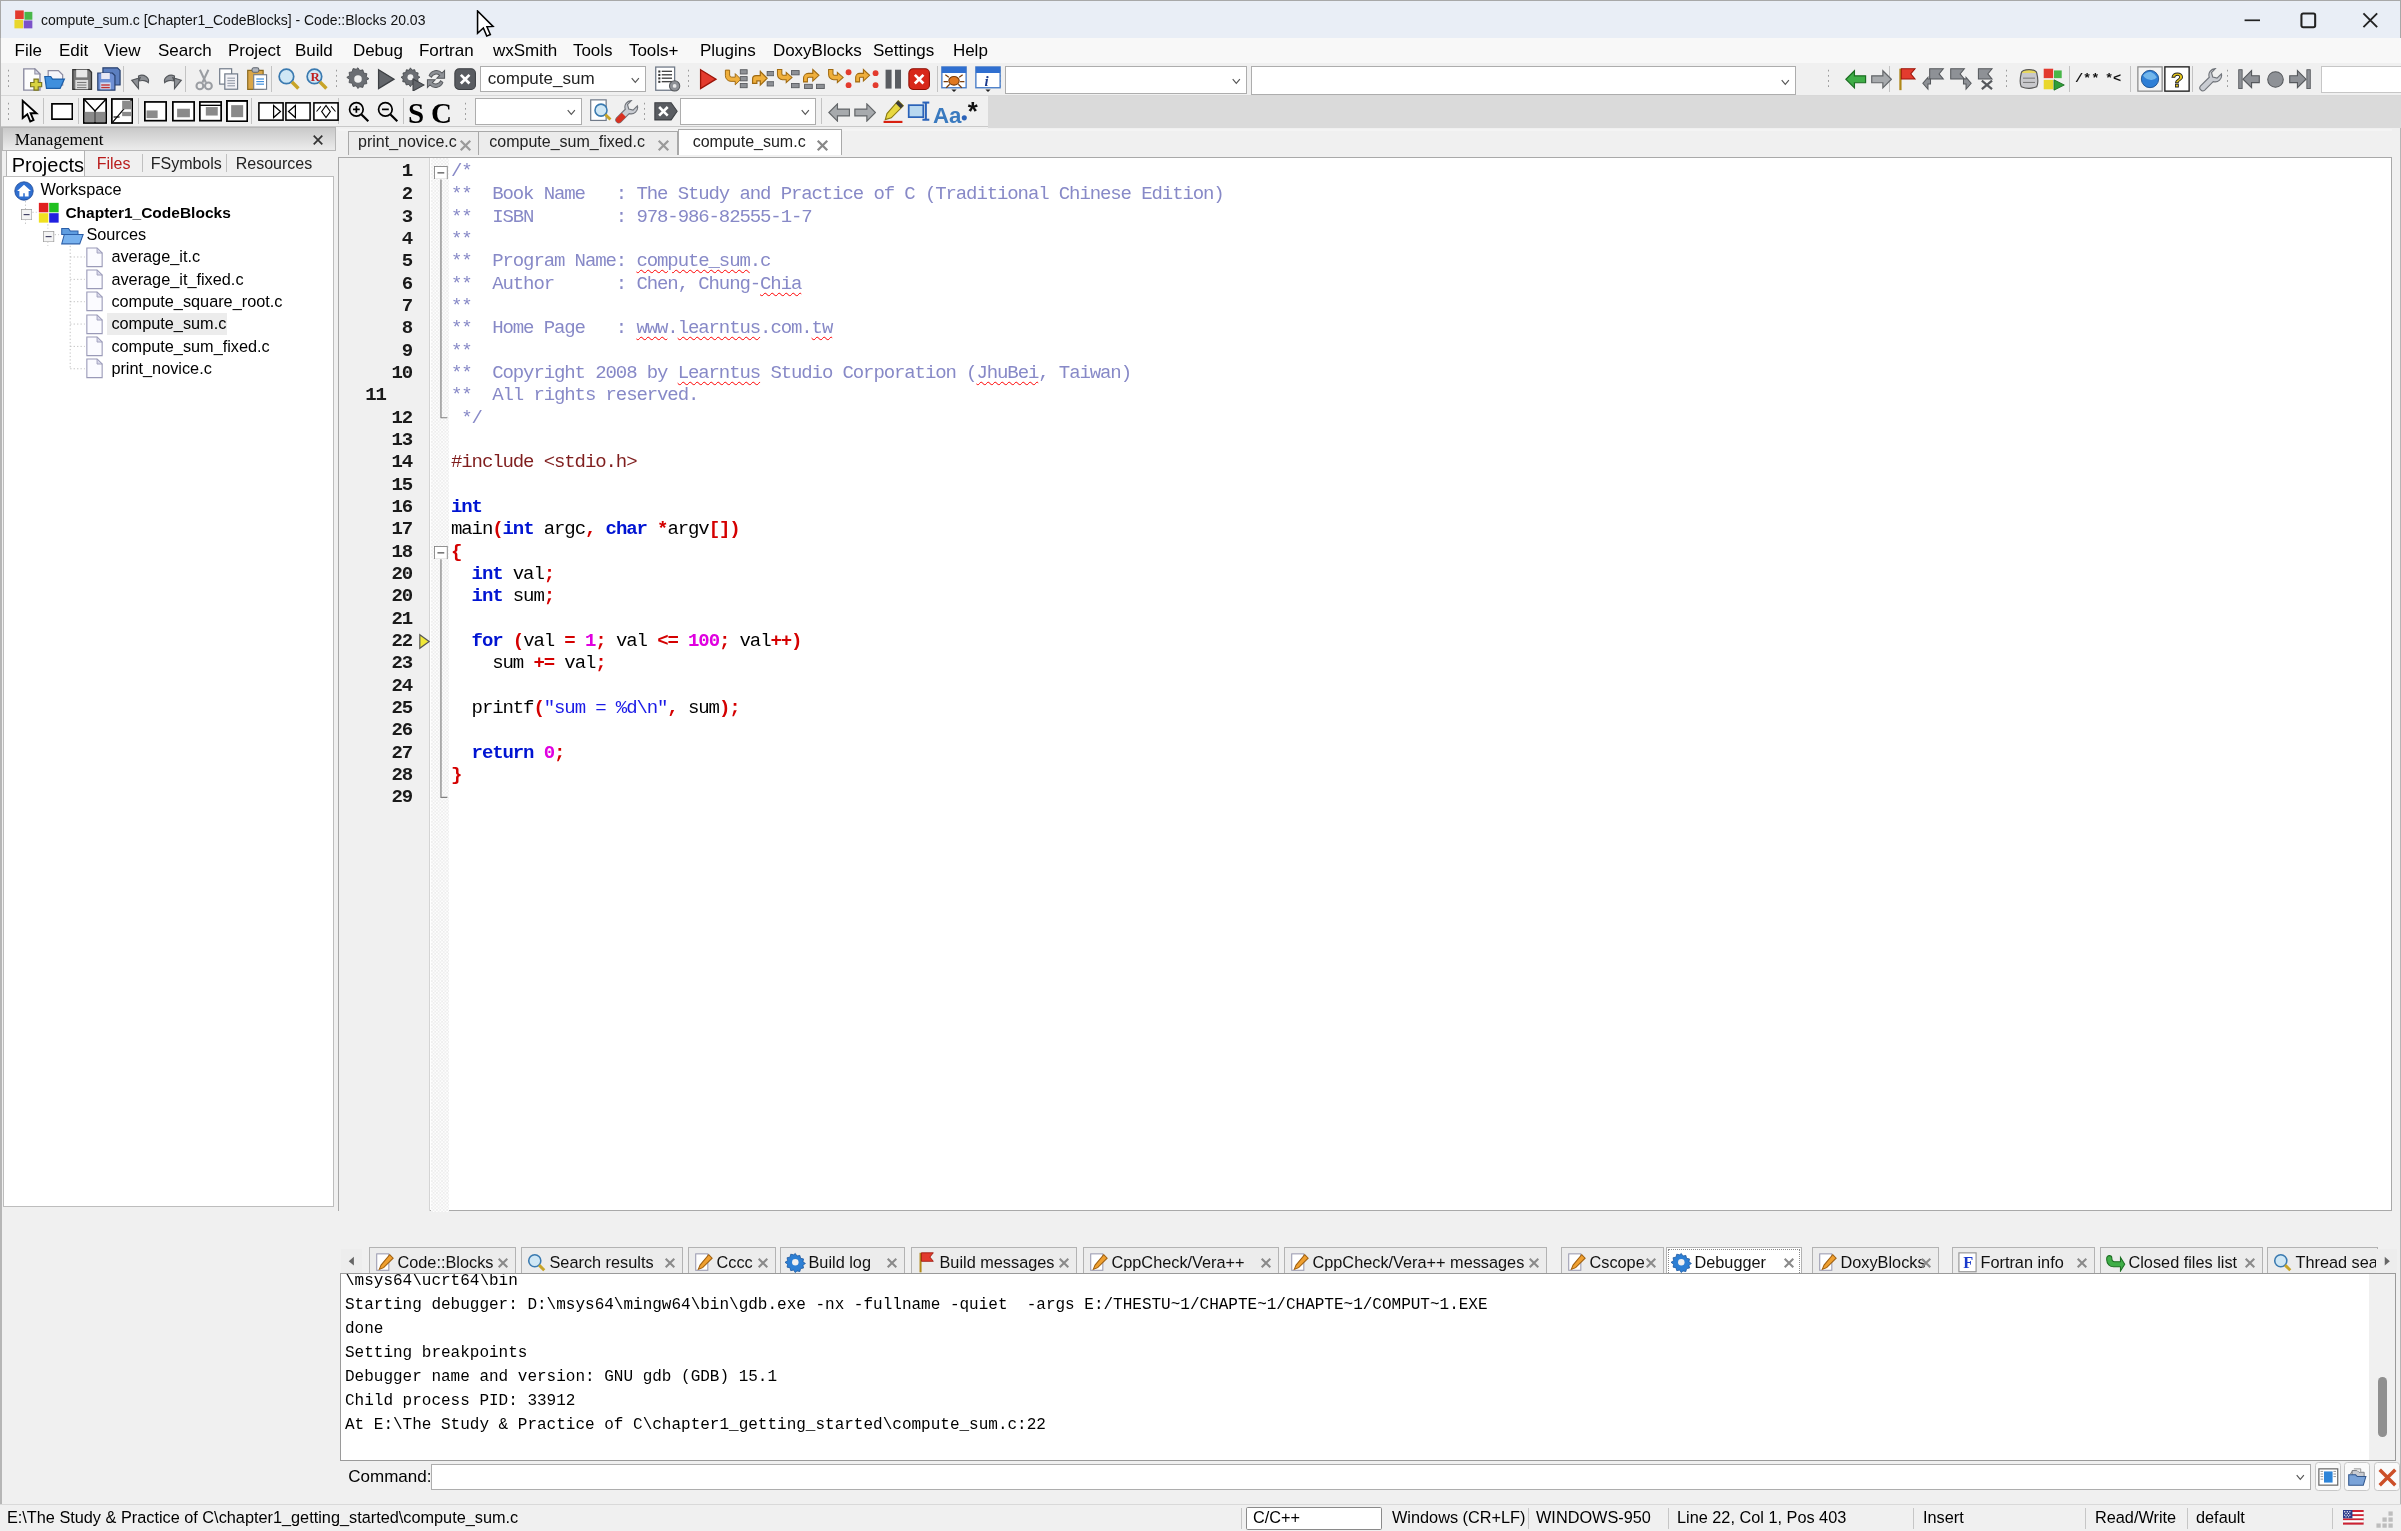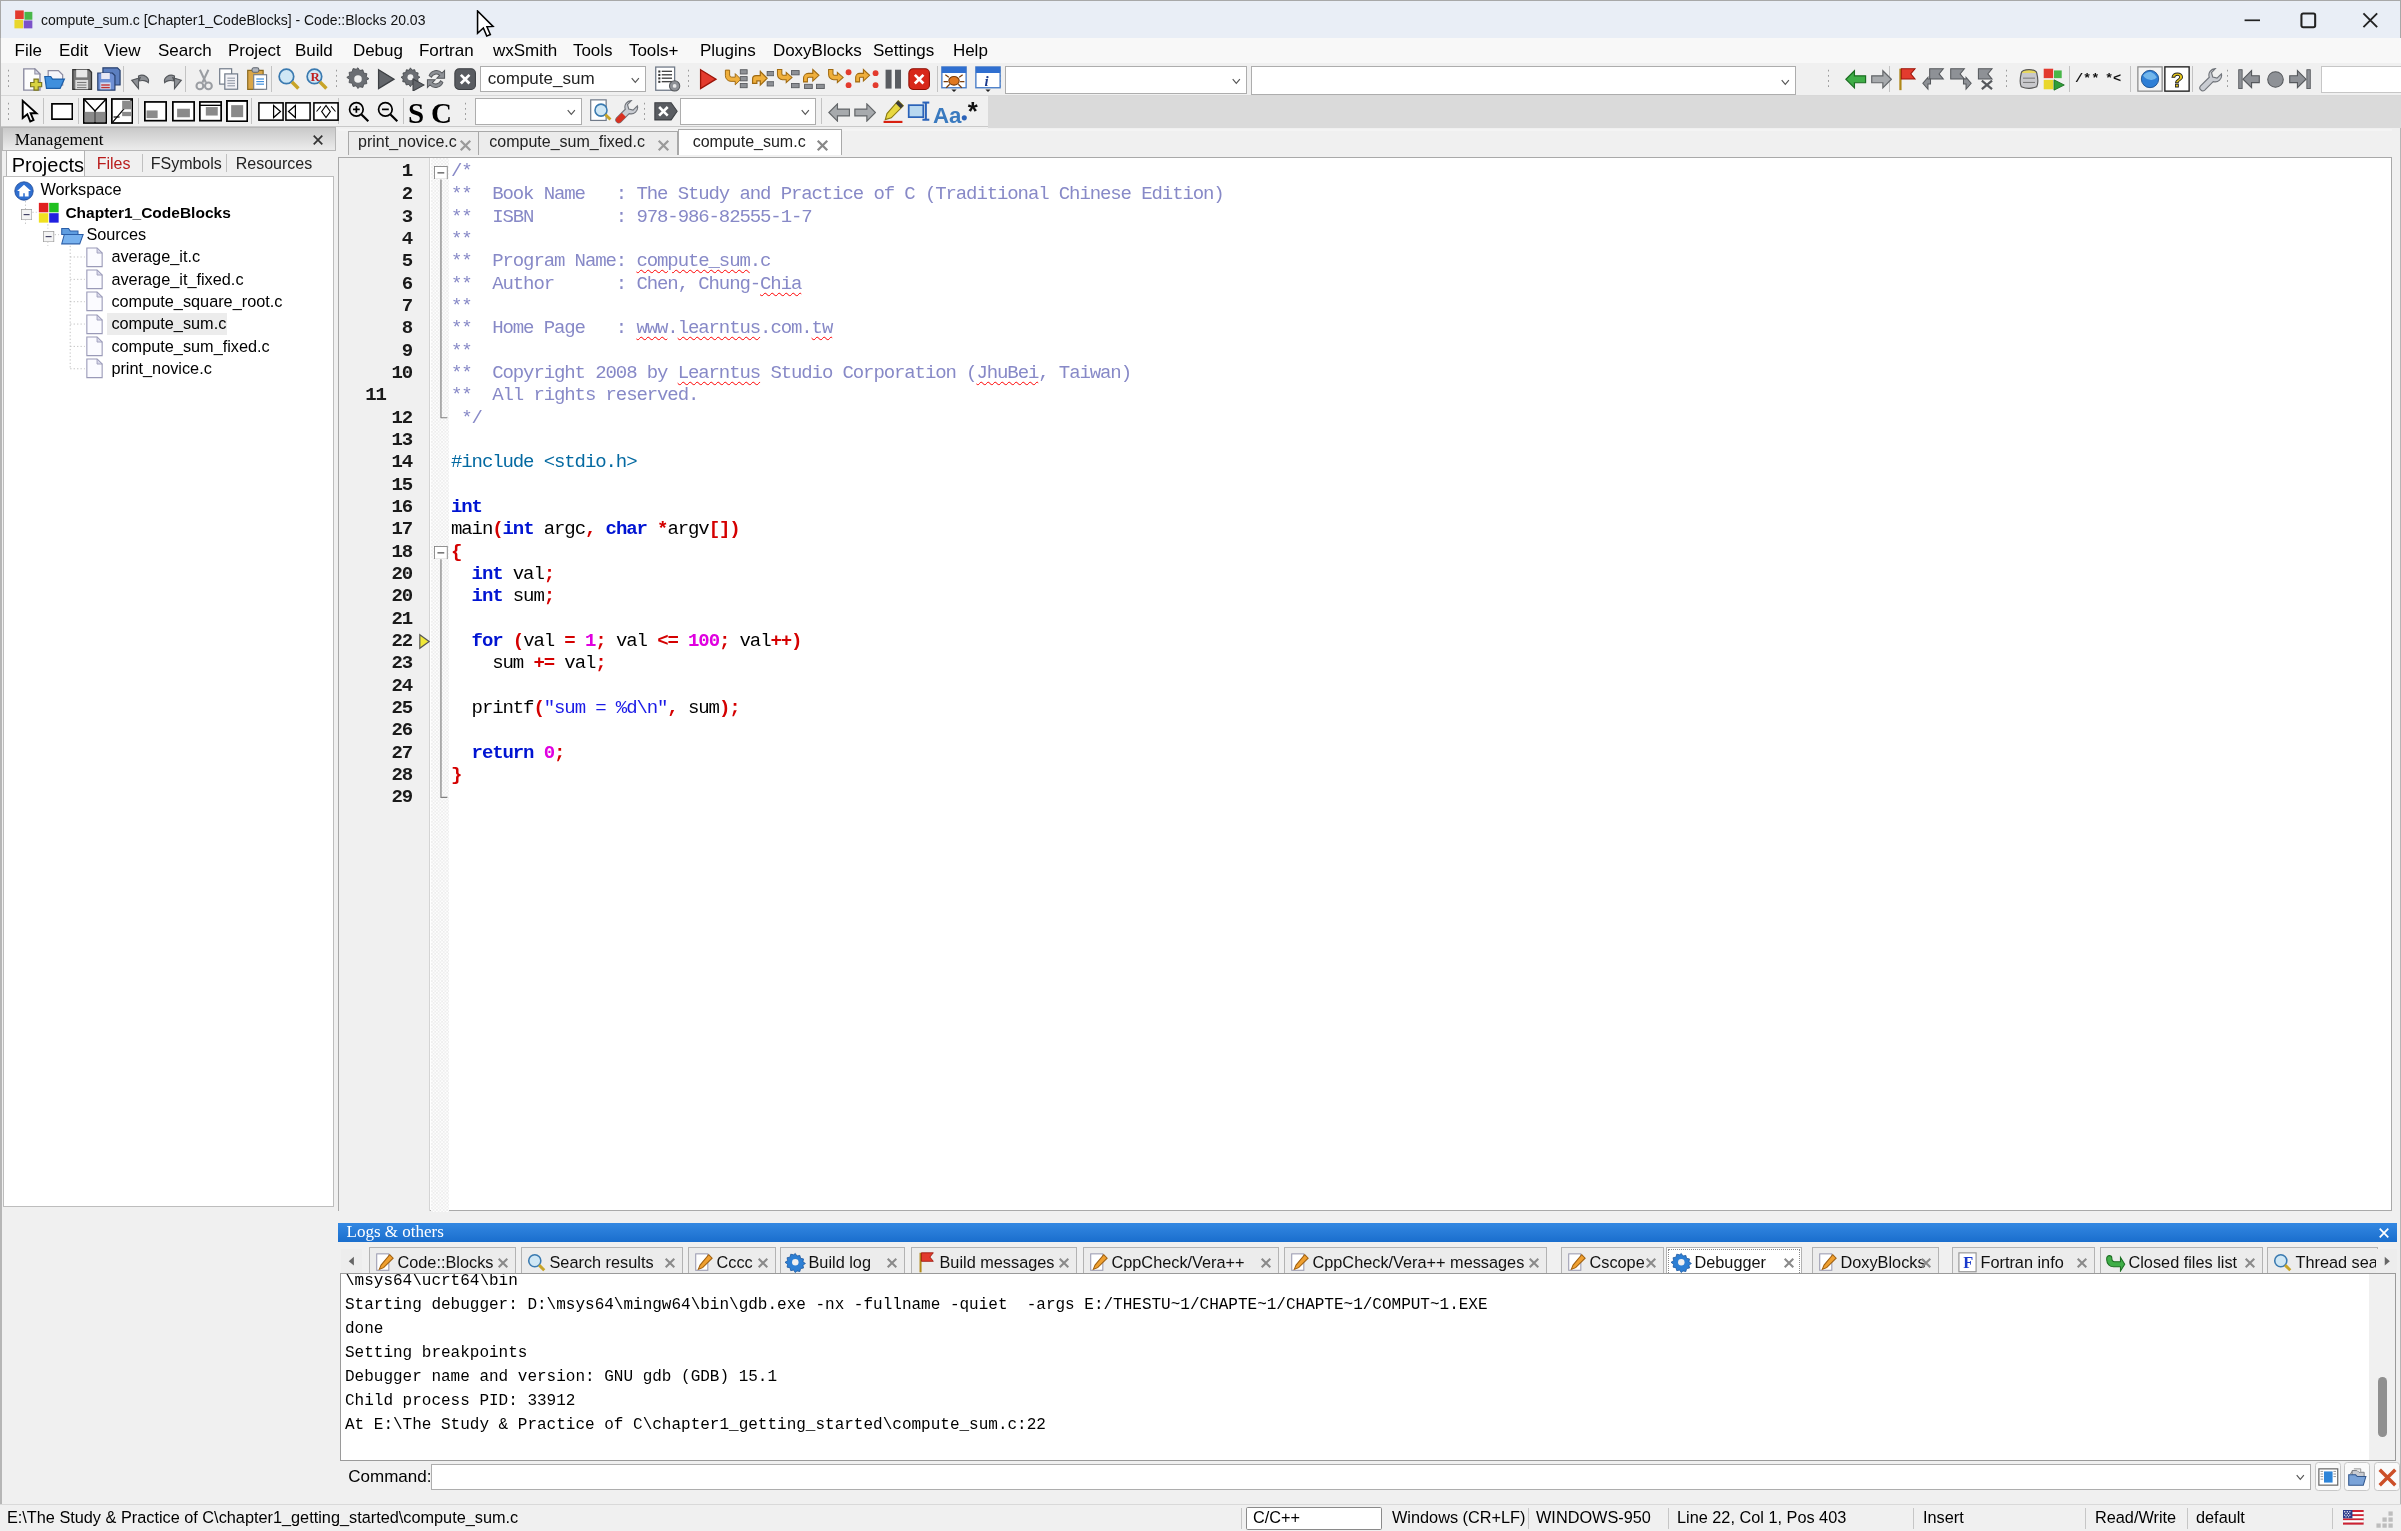--- a/index.html
+++ b/index.html
@@ -31,21 +31,21 @@
 #edbody { left:0; top:27.5px; width:2054px; height:1054px; background:#fff; border:0.9px solid #a9a9a9; }
 #gutter { left:0; top:0; width:91px; height:1053px; background:#f0f0f0; border-right:0.9px solid #d4d4d4; }
 #foldcol { left:92px; top:0; width:18px; height:1054px; background:#fdfdfd; background-image:linear-gradient(45deg,#ededed 25%,transparent 25%,transparent 75%,#ededed 75%),linear-gradient(45deg,#ededed 25%,transparent 25%,transparent 75%,#ededed 75%); background-size:3.4px 3.4px; background-position:0 0,1.7px 1.7px; }
 .lnum { position:absolute; font-family:"Liberation Mono", monospace; font-weight:bold; font-size:19px; letter-spacing:-1.1px; color:#1a1a1a; line-height:22.3px; height:22.3px; }
 .cl { position:absolute; left:112px; font-family:"Liberation Mono", monospace; font-size:19px; letter-spacing:-1.1px; white-space:pre; color:#000; line-height:22.3px; height:22.3px; }
 .cmt { color:#8789c7; }
 .kw  { color:#0014d2; font-weight:bold; }
 .op  { color:#d40000; font-weight:bold; }
 .num { color:#e000e0; font-weight:bold; }
 .str { color:#1a1ae6; }
-.pp  { color:#0369a1; }
+.pp  { color:#7f1d1d; }
 .sq  { text-decoration:underline; text-decoration-style:wavy; text-decoration-color:#ff0000; text-decoration-thickness:1.3px; text-underline-offset:2.6px; }
 
 #logs { left:338px; top:1223px; width:2059px; height:276px; }
 #logs-caption { left:0; top:0; width:2059px; height:19px; background:linear-gradient(180deg,#3488e2,#1a6ecd); }
 #logs-tabs { left:0; top:20.6px; width:2059px; height:36px; }
 .logtab { position:absolute; top:3.4px; height:32px; background:#ececec; border:0.9px solid #b3b3b3; font-size:16.3px; color:#111; }
 #logtext { left:1.7px; top:50px; width:2056px; height:188px; background:#fff; border:0.9px solid #9a9a9a; font-family:"Liberation Mono", monospace; font-size:16px; color:#000; line-height:24px; white-space:pre; overflow:hidden; }
 #cmdrow { left:1.7px; top:238px; width:2056px; height:34px; }
 
 #statusbar { left:0; top:1504px; width:2401px; height:27.5px; background:#f0f0f0; border-top:0.9px solid #d9d9d9; font-size:16.3px; color:#000; }
@@ -660,26 +660,20 @@
           <path d="M118.5 467 V 744.4 H 126"></path>
         </g>
       </svg>
 
     <svg class="abs" style="left:79px;top:475px" width="13" height="17" viewBox="0 0 15 20">
         <path d="M2 2 L13 10 L2 18 z" fill="#f0e838" stroke="#555" stroke-width="1.4"></path>
       </svg>
   </div>
 </div>
 <div class="abs" id="logs">
-  <div class="abs" id="logs-caption">
-    <span class="abs" style="left:8.6px;top:-0.9px;font-family:'Liberation Serif',serif;font-size:17px;color:#fff">Logs &amp; others</span>
-    <svg class="abs" style="left:2040px;top:4.3px" width="12" height="12" viewBox="0 0 14 14">
-        <path d="M2 2 L12 12 M12 2 L2 12" stroke="#fff" stroke-width="2"></path>
-      </svg>
-  </div>
   <div class="abs" id="logs-tabs">
     <div class="abs" style="left:3.4px;top:5.2px;width:20.6px;height:24px;background:#ededed">
         <svg style="position:absolute;left:6px;top:6.9px" width="8.6" height="10.3" viewBox="0 0 10 12">
           <path d="M8 1 L2 6 L8 11 z" fill="#666"></path>
         </svg>
       </div>
     <div class="logtab" style="left:31px;width:147px;">
         <svg style="position:absolute;left:5.2px;top:5.2px" width="19" height="19" viewBox="0 0 22 22">
           <rect x="2" y="1" width="14" height="19" fill="#fff" stroke="#9a9ab0" stroke-width="1.2"></rect>
           <path d="M17 2 L21 6 L10 17 L5 19 L7 14 z" fill="#f0a030" stroke="#a06010" stroke-width="1.2"></path>

